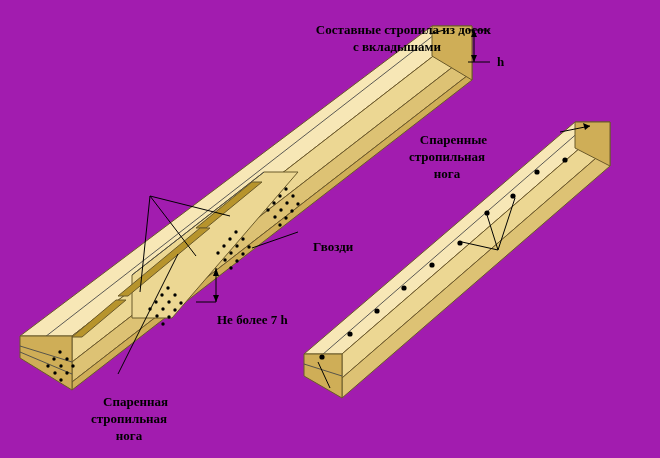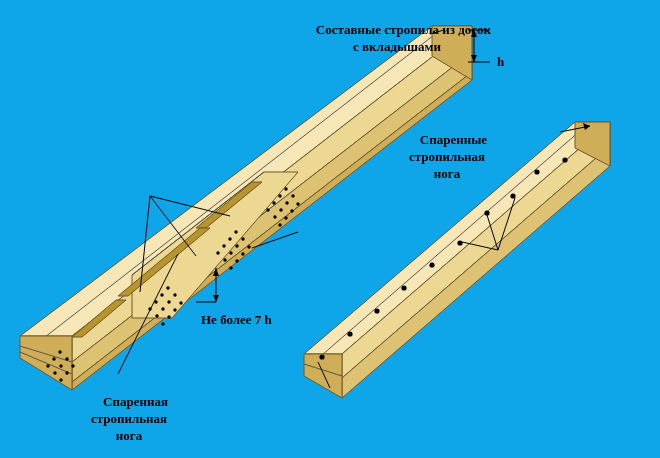--- a/index.html
+++ b/index.html
@@ -4,21 +4,21 @@
 <style>
   html, body {
     margin: 0;
     padding: 0;
     background: #ffffff;
   }
   #stage {
     position: relative;
     width: 660px;
     height: 458px;
-    background: #0ea5e9;
+    background: #a21caf;
     overflow: hidden;
     font-family: "Liberation Serif", serif;
   }
   .lbl {
     position: absolute;
     color: #000000;
     font-family: "Liberation Serif", serif;
     font-weight: bold;
     font-size: 13px;
     line-height: 17px;
@@ -199,23 +199,26 @@
     <span>h</span>
   </div>
 
   <div class="lbl center" style="left:392px; top:114px; width:110px;">
     <span>Спаренные
 стропильная
 нога</span>
   </div>
 
 
-
-
-  <div class="lbl left" style="left:188px; top:294px; width:120px;">
+  <div class="lbl left" style="left:300px; top:221px; width:80px;">
+    <span>Гвозди</span>
+  </div>
+
+
+  <div class="lbl left" style="left:204px; top:294px; width:120px;">
     <span>Не более 7 h</span>
   </div>
 
   <div class="lbl center" style="left:74px; top:376px; width:110px;">
     <span>Спаренная
 стропильная
 нога</span>
   </div>
 
 

